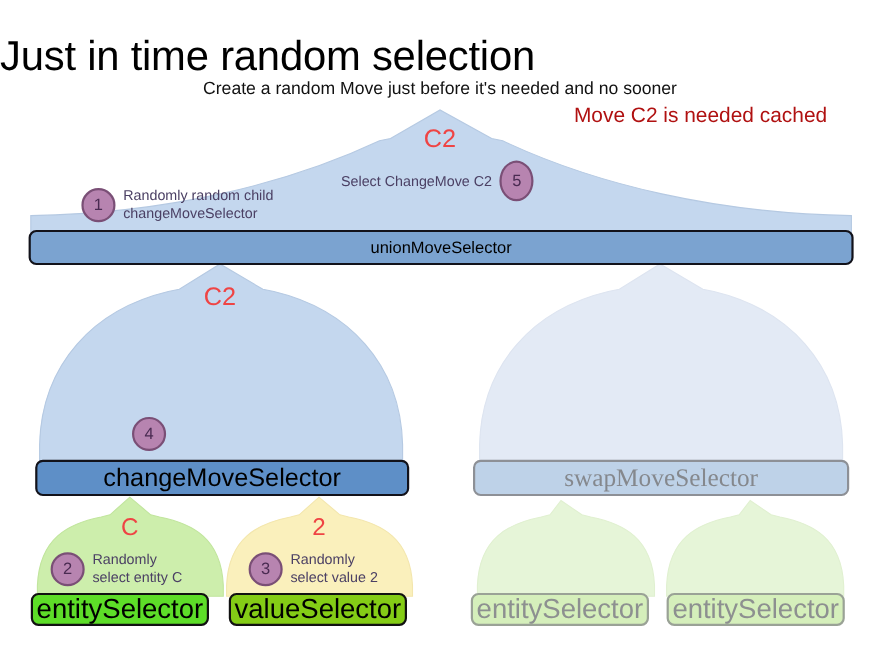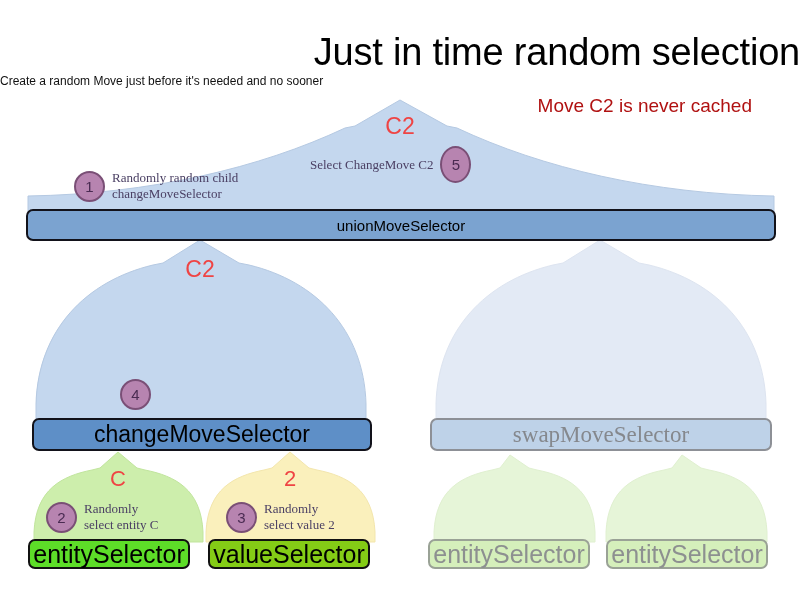--- a/index.html
+++ b/index.html
@@ -23,33 +23,33 @@
     position: absolute;
     left: 0; top: 0;
     width: 800px;
     height: 600px;
   }
 
   
   .title {
     position: absolute;
     left: 0; right: 0;
-    text-align: right;
+    text-align: left;
     color: #000000;
     font-size: 38px;
     line-height: 44px;
     top: 30px;
     letter-spacing: -0.2px;
   }
   .subtitle {
     position: absolute;
     left: 0; right: 0;
-    text-align: left;
+    text-align: center;
     color: #111111;
-    font-size: 12px;
+    font-size: 16px;
     line-height: 18px;
     top: 72px;
   }
   .note-red {
     position: absolute;
     right: 48px;
     top: 94px;
     color: #b01111;
     font-size: 19px;
     line-height: 24px;
@@ -147,21 +147,20 @@
   .badge.oval {
     width: 27px;
     height: 33px;
     border-radius: 50%;
   }
   .step-text {
     font-size: 13px;
     line-height: 16px;
     color: #4b4064;
     white-space: pre-line;
-    font-family: Liberation Serif, serif;
   }
   .step-text.right {
     text-align: right;
   }
   .step-text.left {
     text-align: left;
   }
 </style>
 </head>
 <body>
@@ -236,21 +235,21 @@
              L 672 468
              L 682 455
              L 701 468
              L 709 470
              C 739 476 765 489 767 532
              L 767 542 Z"></path>
   </svg>
 
   <div class="title">Just in time random selection</div>
   <div class="subtitle">Create a random Move just before it's needed and no sooner</div>
-  <div class="note-red">Move C2 is never cached</div>
+  <div class="note-red">Move C2 is needed cached</div>
 
   <div class="flow-label" style="left:370px; top:113px; width:60px;">C2</div>
 
   <div class="flow-label" style="left:170px; top:256px; width:60px;">C2</div>
 
   <div class="flow-label flow-label-sm" style="left:88px; top:466px; width:60px;">C</div>
 
   <div class="flow-label flow-label-sm" style="left:260px; top:466px; width:60px;">2</div>
 
   <div class="step" style="left:74px; top:170px;">

